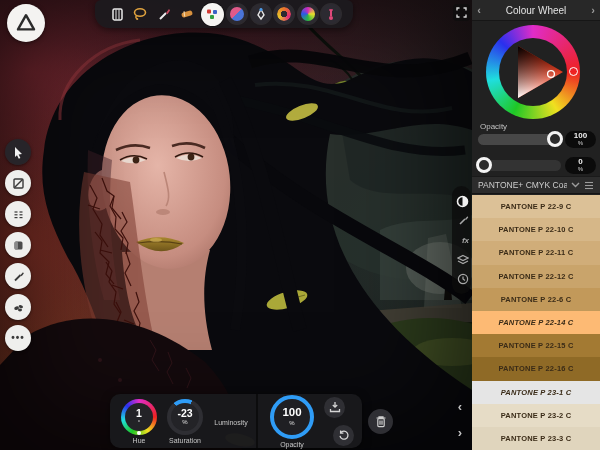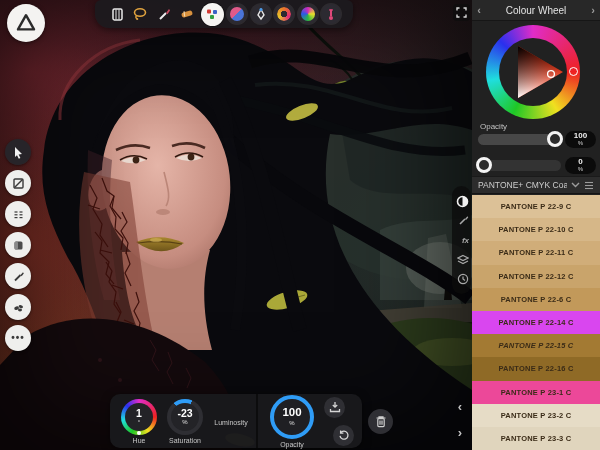--- a/index.html
+++ b/index.html
@@ -430,30 +430,30 @@
   </div>
         <div class="swatch-row" style="background: rgb(208, 173, 121);">
     <span>PANTONE P 22-11 C</span>
   </div>
         <div class="swatch-row" style="background: rgb(201, 164, 107);">
     <span>PANTONE P 22-12 C</span>
   </div>
         <div class="swatch-row" style="background: rgb(194, 153, 90);">
     <span>PANTONE P 22-6 C</span>
   </div>
-        <div class="swatch-row" style="background: #d946ef;">
+        <div class="swatch-row" style="background: #fdba74; font-style: italic;">
     <span>PANTONE P 22-14 C</span>
   </div>
-        <div class="swatch-row" style="background: rgb(163, 122, 51); font-style: italic;">
+        <div class="swatch-row" style="background: rgb(163, 122, 51);">
     <span>PANTONE P 22-15 C</span>
   </div>
         <div class="swatch-row" style="background: rgb(143, 106, 38);">
     <span>PANTONE P 22-16 C</span>
   </div>
-        <div class="swatch-row" style="background: #ec4899;">
+        <div class="swatch-row" style="background: #e5e5e5; font-style: italic;">
     <span>PANTONE P 23-1 C</span>
   </div>
         <div class="swatch-row" style="background: rgb(230, 220, 198);">
     <span>PANTONE P 23-2 C</span>
   </div>
         <div class="swatch-row" style="background: rgb(224, 213, 189);">
     <span>PANTONE P 23-3 C</span>
   </div>
       </div>
   </div>

